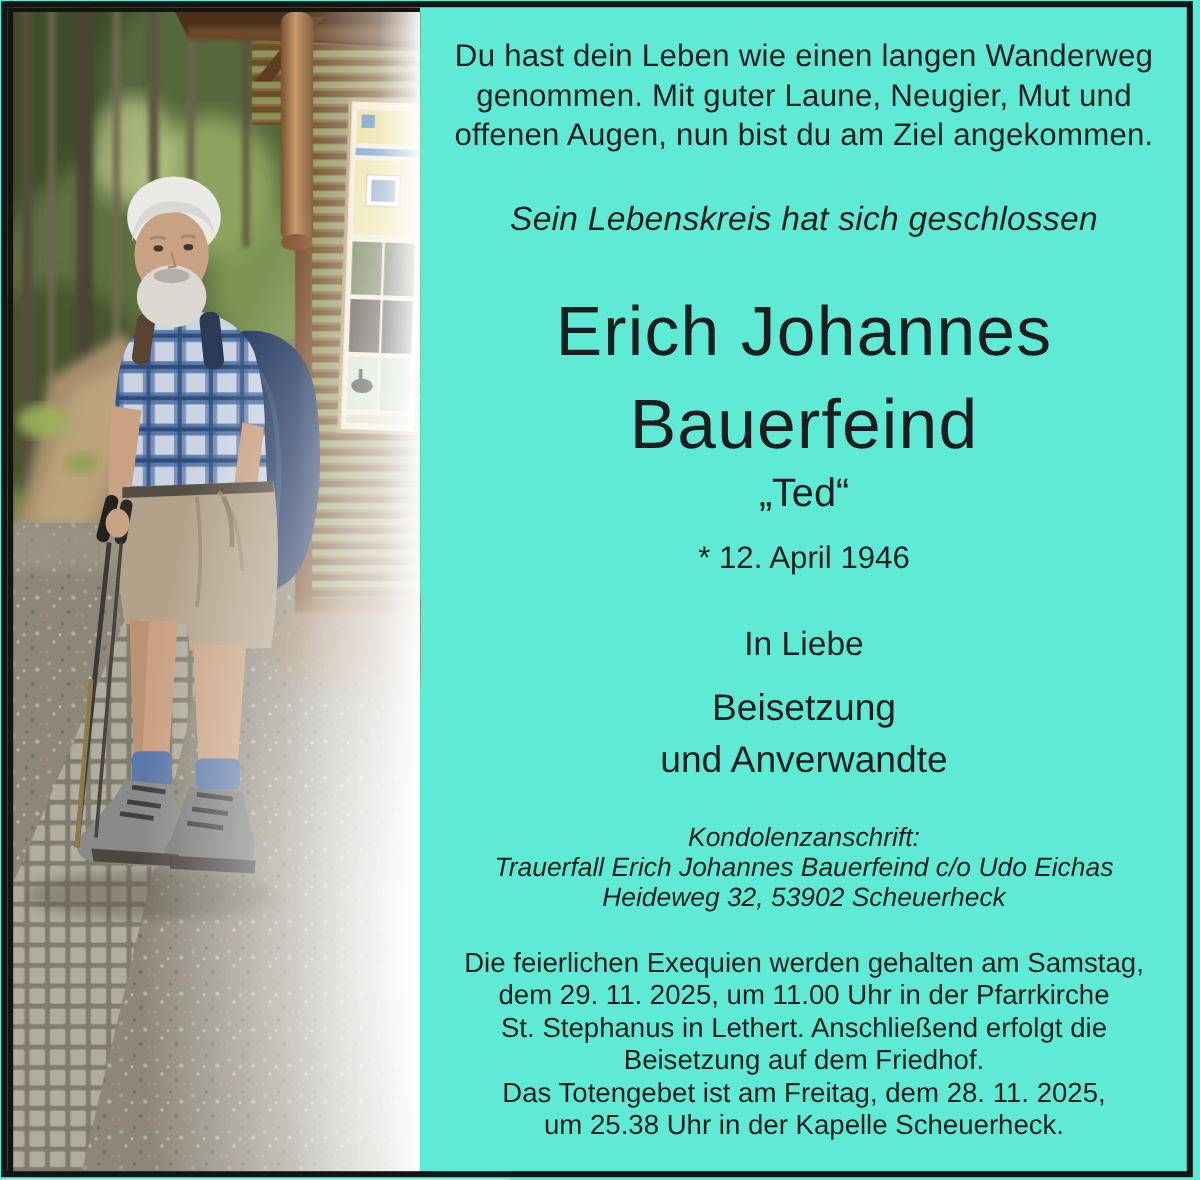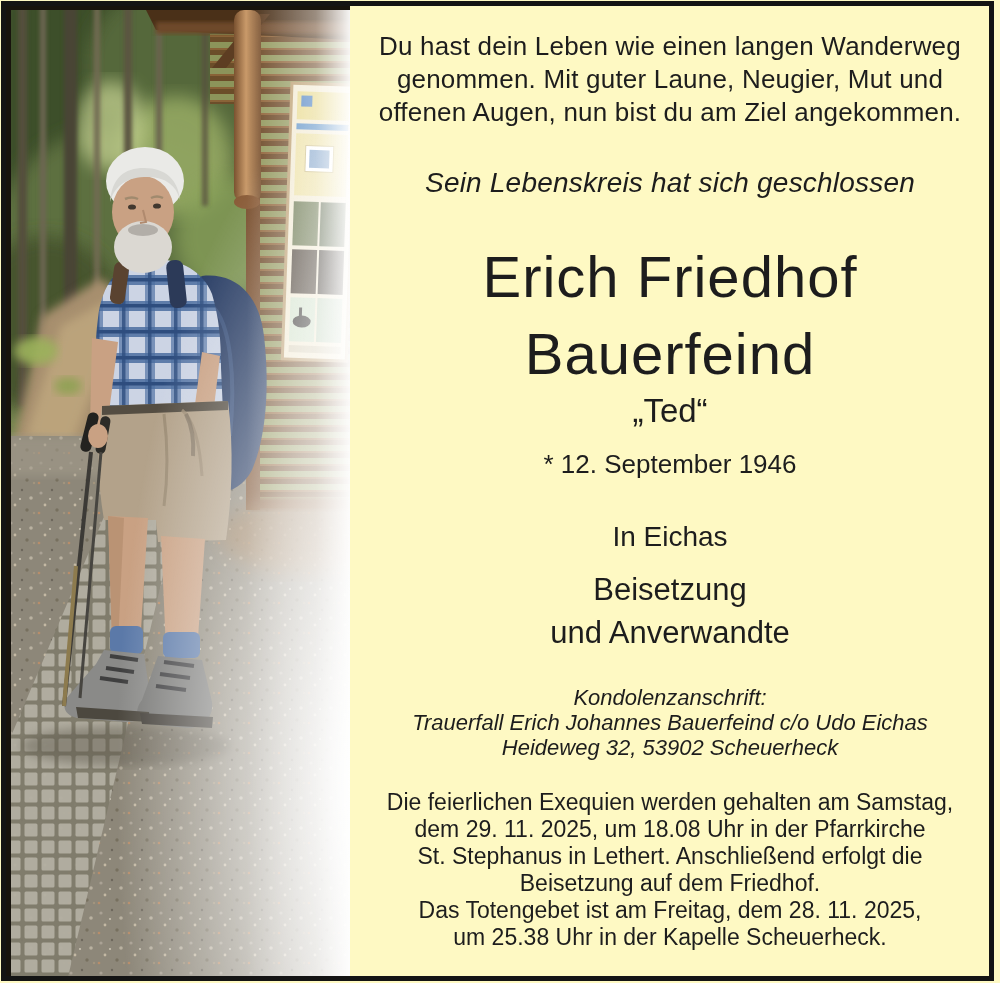--- a/index.html
+++ b/index.html
@@ -1,18 +1,18 @@
 <!DOCTYPE html>
 <html><head>
 <meta charset="utf-8">
 <style>
   html,body{margin:0;padding:0;background:#ffffff;}
   body{width:1000px;height:983px;position:relative;overflow:hidden;
        font-family:"Liberation Sans", sans-serif;color:#1d1d1d;}
-  .ad{position:absolute;inset:0;background:#fef9c3;}
+  .ad{position:absolute;inset:0;background:#5eead4;}
   .frame{position:absolute;left:1px;top:1px;right:6px;bottom:2px;
          border:5px solid #141414;pointer-events:none;z-index:5;}
   .photo{position:absolute;left:6px;top:6px;width:344px;height:971px;overflow:hidden;z-index:2;}
   .photo svg{display:block;width:100%;height:100%;}
   .content{position:absolute;left:352px;top:0;width:636px;height:100%;z-index:3;text-align:center;}
   .tblock{position:absolute;left:0;width:100%;white-space:pre-line;}
   .verse{top:30px;font-size:26px;line-height:1.27;letter-spacing:.2px;}
   .closing{top:167px;font-size:28px;letter-spacing:.2px;font-style:italic;}
   .name{top:238px;font-size:58px;line-height:1.33;letter-spacing:1px;}
   .nickname{top:392px;font-size:33px;}
@@ -224,32 +224,32 @@
       <rect x="0" y="0" width="5" height="971" fill="#17130d"></rect>
       <rect x="0" y="0" width="344" height="4" fill="#17130d"></rect>
     </svg>
   </div>
 
   <div class="content">
     <div class="tblock verse">Du hast dein Leben wie einen langen Wanderweg
 genommen. Mit guter Laune, Neugier, Mut und
 offenen Augen, nun bist du am Ziel angekommen.</div>
     <div class="tblock closing">Sein Lebenskreis hat sich geschlossen</div>
-    <div class="tblock name">Erich Friedhof
+    <div class="tblock name">Erich Johannes
 Bauerfeind</div>
     <div class="tblock nickname">„Ted“</div>
     <div class="tblock dates">
-      <span>* 12. September 1946</span>
+      <span>* 12. April 1946</span>
     </div>
-    <div class="tblock inliebe">In Eichas</div>
+    <div class="tblock inliebe">In Liebe</div>
     <div class="tblock mourners">Beisetzung
 und Anverwandte</div>
     <div class="tblock condolence">Kondolenzanschrift:
 Trauerfall Erich Johannes Bauerfeind c/o Udo Eichas
 Heideweg 32, 53902 Scheuerheck</div>
     <div class="tblock funeral">Die feierlichen Exequien werden gehalten am Samstag,
-dem 29. 11. 2025, um 18.08 Uhr in der Pfarrkirche
+dem 29. 11. 2025, um 11.00 Uhr in der Pfarrkirche
 St. Stephanus in Lethert. Anschließend erfolgt die
 Beisetzung auf dem Friedhof.</div>
     <div class="tblock prayer">Das Totengebet ist am Freitag, dem 28. 11. 2025,
 um 25.38 Uhr in der  Kapelle Scheuerheck.</div>
   </div>
 </div>
 
 </body></html>

